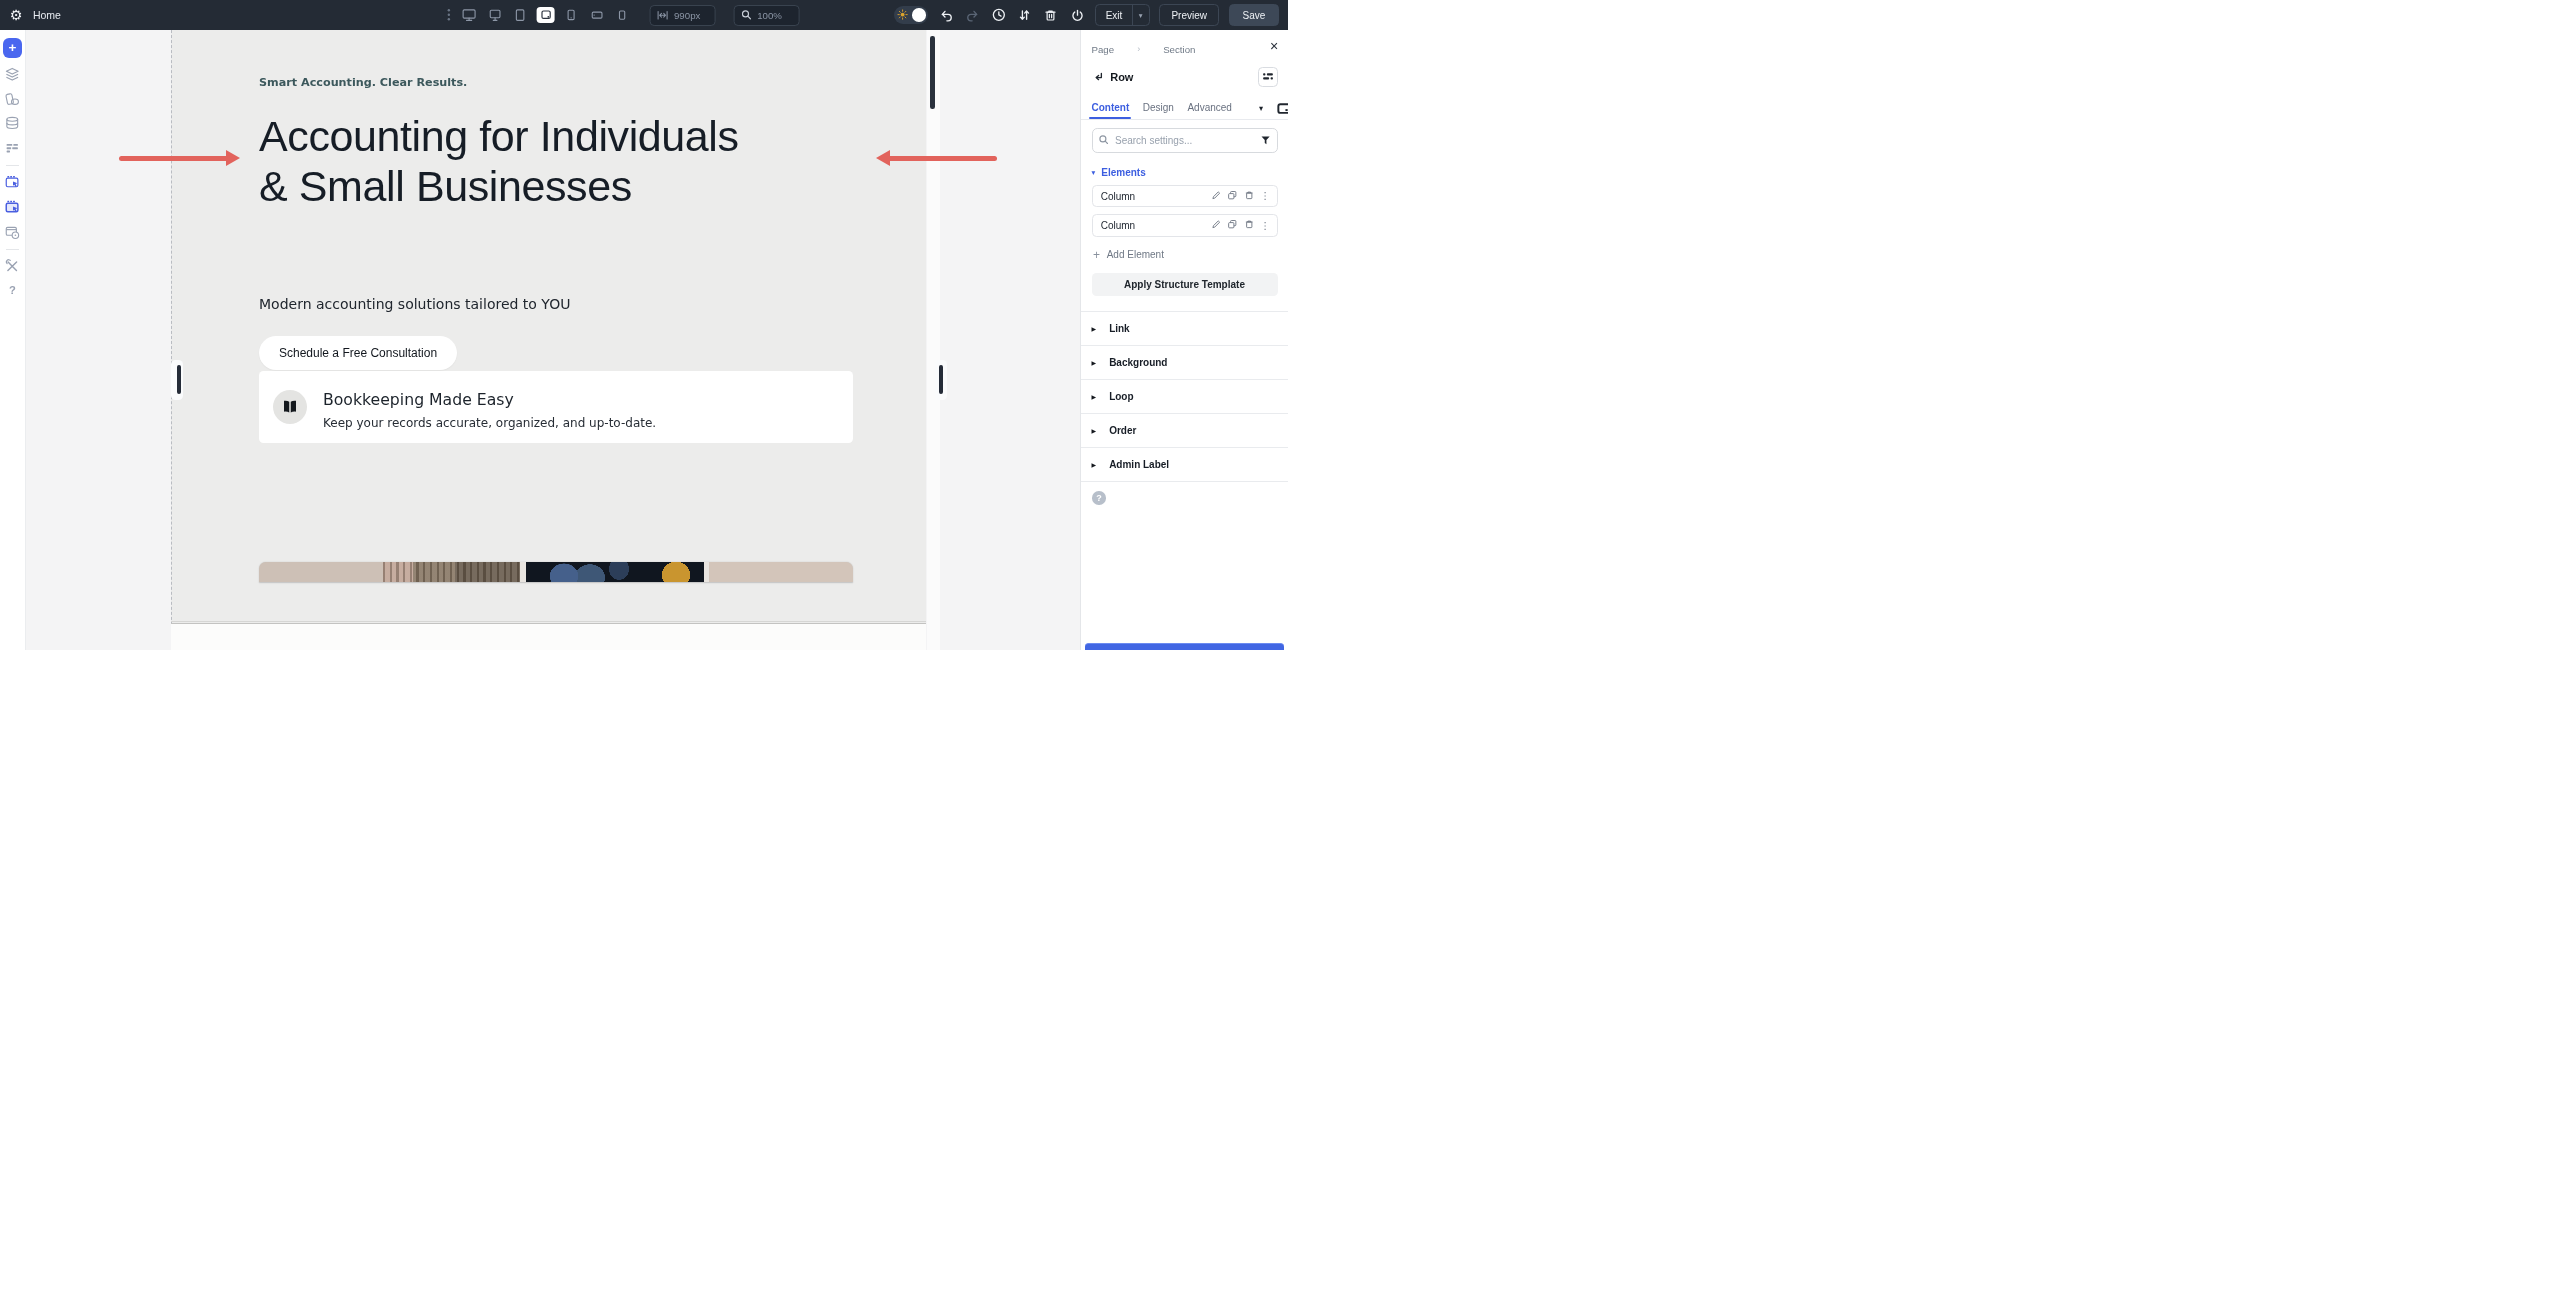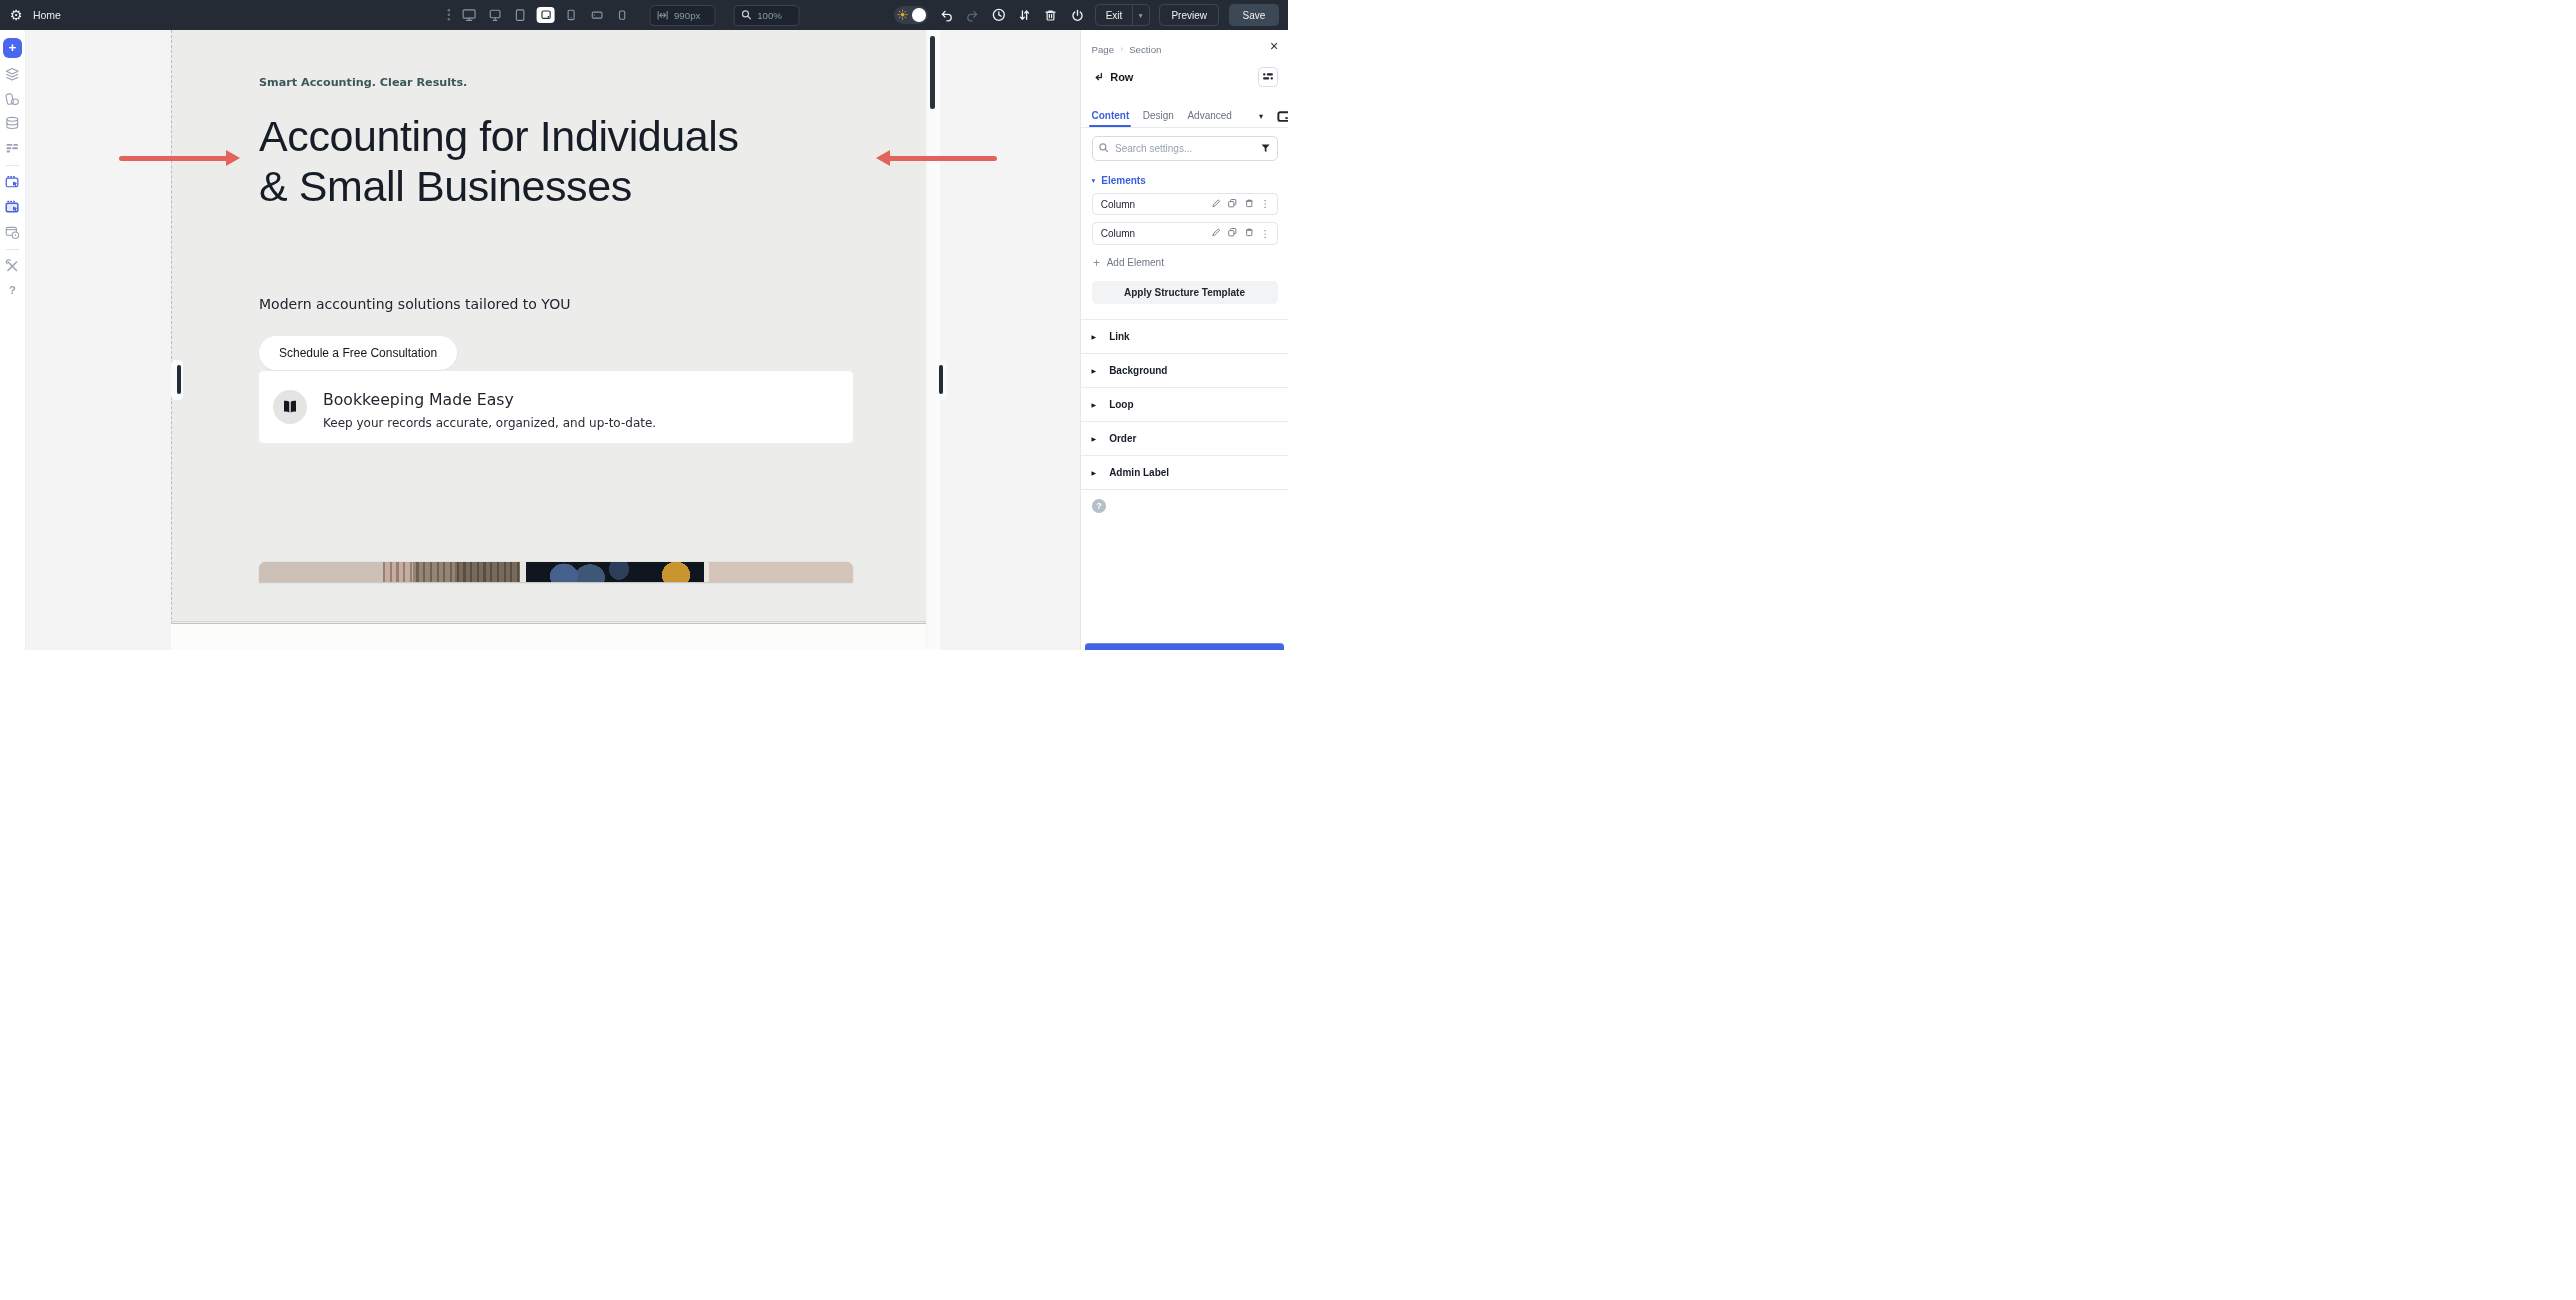--- a/index.html
+++ b/index.html
@@ -84,28 +84,28 @@
   .arrow .head{position:absolute;top:0;width:0;height:0;border-top:8.6px solid transparent;border-bottom:8.6px solid transparent;}
   .arrow.a-left{left:93px;}
   .arrow.a-left .shaft{left:0;right:10.5px;}
   .arrow.a-left .head{right:0;border-left:14.2px solid #e2635c;}
   .arrow.a-right{left:850px;}
   .arrow.a-right .shaft{left:10.5px;right:0;}
   .arrow.a-right .head{left:0;border-right:14.2px solid #e2635c;}
 
   
   .panel{position:absolute;right:0;top:30px;bottom:0;width:208px;background:#fff;border-left:0.7px solid #e4e6e9;padding:0 10.5px;z-index:45;}
-  .crumbs{display:flex;align-items:center;gap:6px;padding-top:13.5px;font-size:9.7px;color:#707a87;}
+  .crumbs{display:flex;align-items:center;gap:23px;padding-top:13.5px;font-size:9.7px;color:#707a87;}
   .crumbs .sep{color:#b3bac4;font-size:9px;}
   .panel-close{position:absolute;right:9.7px;top:9px;font-size:14.2px;color:#2a313b;line-height:1;}
   .elem-row{margin-top:12.7px;display:flex;align-items:center;}
   .back-ic{display:flex;margin-right:6.7px;color:#20262e;}
   .elem-name{font-size:11px;font-weight:bold;color:#14191f;}
   .structure-btn{margin-left:auto;width:19.5px;height:19.5px;border:0.7px solid #d9dce1;border-radius:4.5px;display:flex;align-items:center;justify-content:center;background:#fff;}
-  .tabs{margin-top:23px;display:flex;align-items:flex-end;gap:13.5px;}
+  .tabs{margin-top:15px;display:flex;align-items:flex-end;gap:13.5px;}
   .tab{font-size:10px;color:#697180;position:relative;padding-bottom:6.7px;}
   .tab.active{color:#3c5ee0;font-weight:bold;}
   .tab.active::after{content:"";position:absolute;left:-2.2px;right:-2.2px;bottom:0;height:2.2px;border-radius:1.5px;background:#3c5ee0;}
   .tabs .spacer{flex:1;}
   .tab-caret{color:#1c222b;font-size:8.2px;padding-bottom:6.7px;}
   .tab-monitor{padding-bottom:5.2px;display:flex;}
   .tabs-divider{height:0.7px;background:#e8eaee;margin:0 -10.5px;}
   .search-wrap{position:relative;margin-top:8px;}
   .search-input{width:100%;height:25px;border:0.7px solid #d7dade;border-radius:5.2px;padding:0 22.5px 0 22.5px;font-size:10px;color:#3a424d;background:#fff;outline:none;font-family:"Liberation Sans",sans-serif;}
   .search-input::placeholder{color:#98a1ad;}

